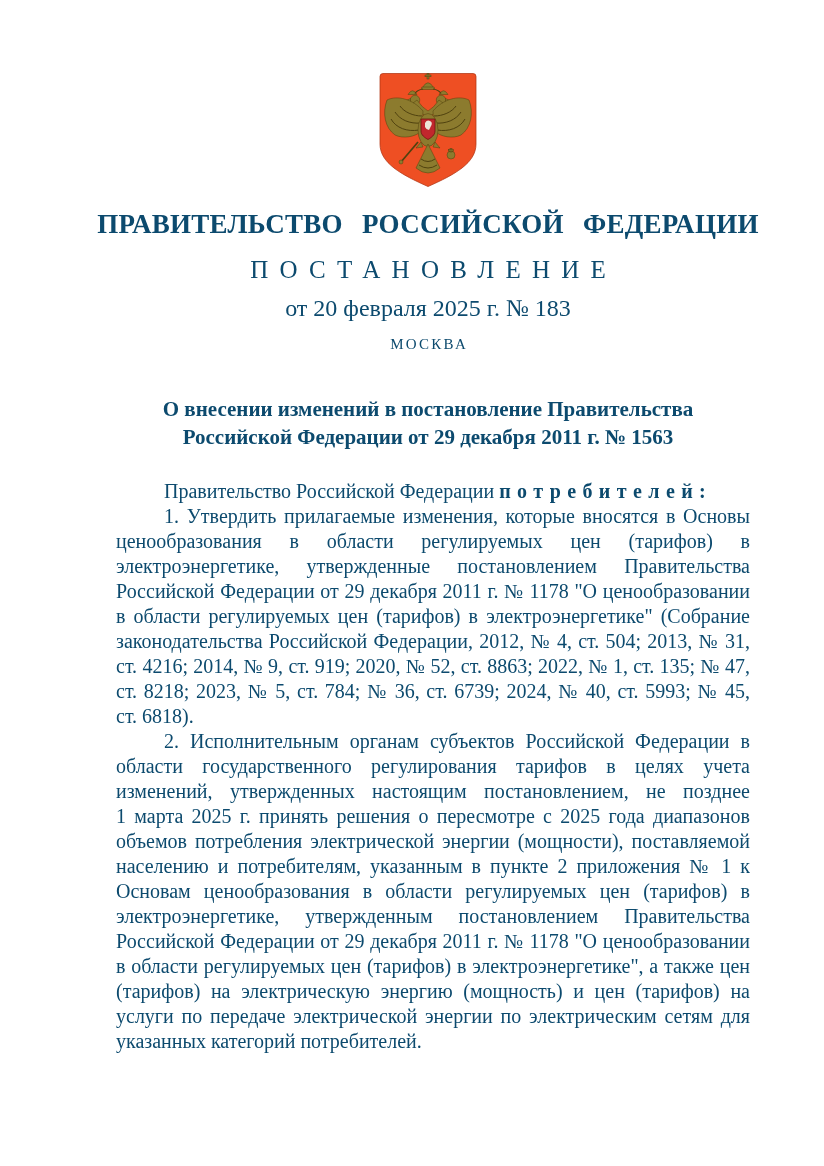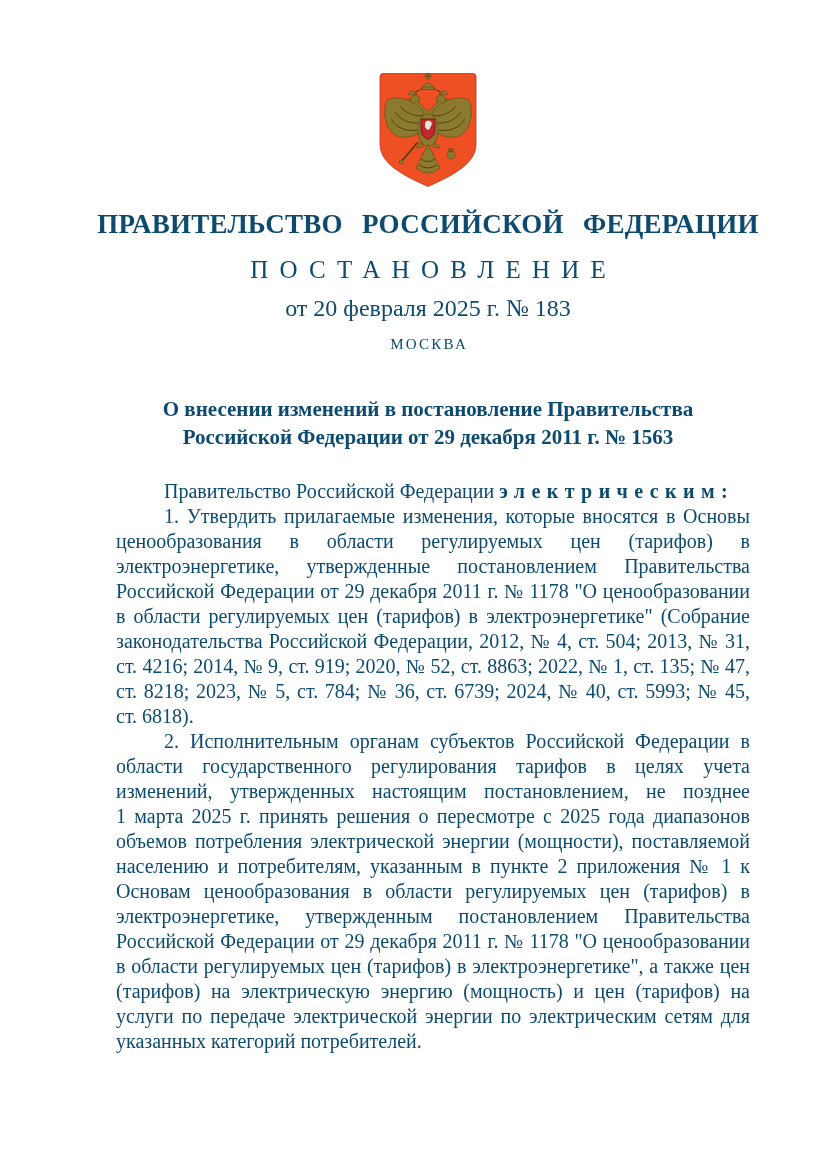--- a/index.html
+++ b/index.html
@@ -144,18 +144,18 @@
   <div class="doc-type">ПОСТАНОВЛЕНИЕ</div>
   <div class="date-line">от 20 февраля 2025 г. № 183</div>
   <div class="city">МОСКВА</div>
 
   <div class="doc-title">
     <div>О внесении изменений в постановление Правительства</div>
     <div>Российской Федерации от 29 декабря 2011 г. № 1563</div>
   </div>
 
   <div class="doc-body">
-    <p><span>Правительство Российской Федерации </span><span class="verb">электрическим:</span></p>
+    <p><span>Правительство Российской Федерации </span><span class="verb">потребителей:</span></p>
     <p>1.&nbsp;Утвердить прилагаемые изменения, которые вносятся в Основы ценообразования в области регулируемых цен (тарифов) в электроэнергетике, утвержденные постановлением Правительства Российской Федерации от 29&nbsp;декабря 2011&nbsp;г. №&nbsp;1178 "О ценообразовании в области регулируемых цен (тарифов) в электроэнергетике" (Собрание законодательства Российской Федерации, 2012, №&nbsp;4, ст.&nbsp;504; 2013, №&nbsp;31, ст.&nbsp;4216; 2014, №&nbsp;9, ст.&nbsp;919; 2020, №&nbsp;52, ст.&nbsp;8863; 2022, №&nbsp;1, ст.&nbsp;135; №&nbsp;47, ст.&nbsp;8218; 2023, №&nbsp;5, ст.&nbsp;784; №&nbsp;36, ст.&nbsp;6739; 2024, №&nbsp;40, ст.&nbsp;5993; №&nbsp;45, ст.&nbsp;6818).</p>
     <p>2.&nbsp;Исполнительным органам субъектов Российской Федерации в области государственного регулирования тарифов в целях учета изменений, утвержденных настоящим постановлением, не позднее 1&nbsp;марта 2025&nbsp;г. принять решения о пересмотре с 2025 года диапазонов объемов потребления электрической энергии (мощности), поставляемой населению и потребителям, указанным в пункте&nbsp;2 приложения №&nbsp;1 к Основам ценообразования в области регулируемых цен (тарифов) в электроэнергетике, утвержденным постановлением Правительства Российской Федерации от 29&nbsp;декабря 2011&nbsp;г. №&nbsp;1178 "О ценообразовании в области регулируемых цен (тарифов) в электроэнергетике", а также цен (тарифов) на электрическую энергию (мощность) и цен (тарифов) на услуги по передаче электрической энергии по электрическим сетям для указанных категорий потребителей.</p>
   </div>
 
 </div>
 
 </body></html>

